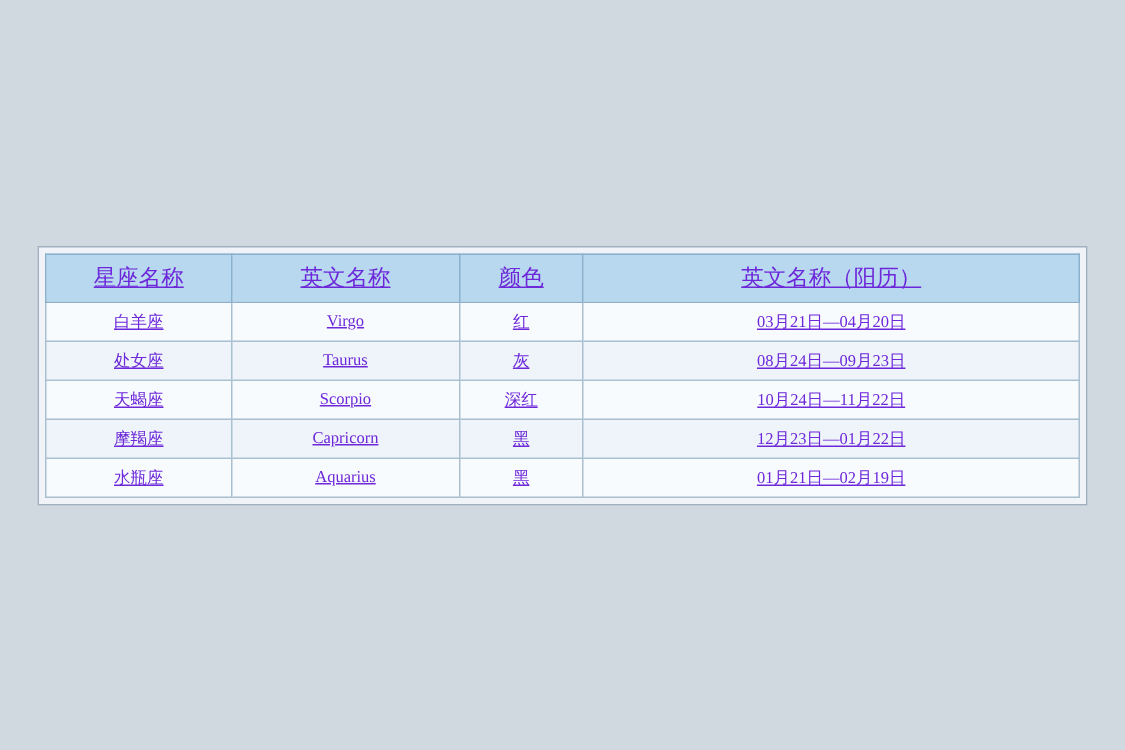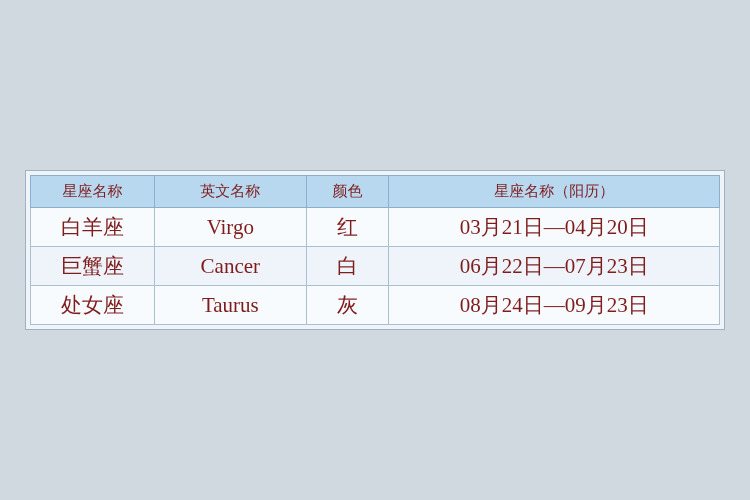--- a/index.html
+++ b/index.html
@@ -22,38 +22,39 @@
       background-color: #f0f4f8;
       border: 1px solid #a0b0c0;
       padding: 4px;
       width: 700px;
     }
 
     table {
       width: 100%;
       border-collapse: collapse;
       font-size: 15px;
-      color: #7f1d1d;
+      color: #6d28d9;
+      text-decoration: underline;
     }
 
     thead tr th {
       background-color: #b8d8f0;
       border: 1px solid #8ab0cc;
       padding: 6px 10px;
       text-align: center;
       font-weight: normal;
       font-size: 15px;
     }
 
     tbody tr td {
       border: 1px solid #aac0d0;
       padding: 5px 10px;
       text-align: center;
       background-color: #f8fbfe;
-      font-size: 21px;
+      font-size: 11px;
       margin-top: 25px;
     }
 
     tbody tr:nth-child(even) td {
       background-color: #eef4fa;
     }
 
     .col-chinese { width: 18%; }
     .col-english { width: 22%; margin-top: 12px; }
     .col-color   { width: 12%; }
@@ -62,37 +63,49 @@
 </head>
 <body>
 
 <div class="table-container">
   <table>
     <thead>
       <tr>
         <th class="col-chinese">星座名称</th>
         <th class="col-english">英文名称</th>
         <th class="col-color">颜色</th>
-        <th class="col-date">星座名称（阳历）</th>
+        <th class="col-date">英文名称（阳历）</th>
       </tr>
     </thead>
     <tbody id="table-body">
     <tr>
           <td>白羊座</td>
           <td>Virgo</td>
           <td>红</td>
           <td>03月21日—04月20日</td>
         </tr>
         <tr>
-          <td>巨蟹座</td>
-          <td>Cancer</td>
-          <td>白</td>
-          <td>06月22日—07月23日</td>
-        </tr>
-        <tr>
           <td>处女座</td>
           <td>Taurus</td>
           <td>灰</td>
           <td>08月24日—09月23日</td>
+        </tr>
+        <tr>
+          <td>天蝎座</td>
+          <td>Scorpio</td>
+          <td>深红</td>
+          <td>10月24日—11月22日</td>
+        </tr>
+        <tr>
+          <td>摩羯座</td>
+          <td>Capricorn</td>
+          <td>黑</td>
+          <td>12月23日—01月22日</td>
+        </tr>
+        <tr>
+          <td>水瓶座</td>
+          <td>Aquarius</td>
+          <td>黑</td>
+          <td>01月21日—02月19日</td>
         </tr>
       </tbody>
   </table>
 </div>
 
 </body></html>

